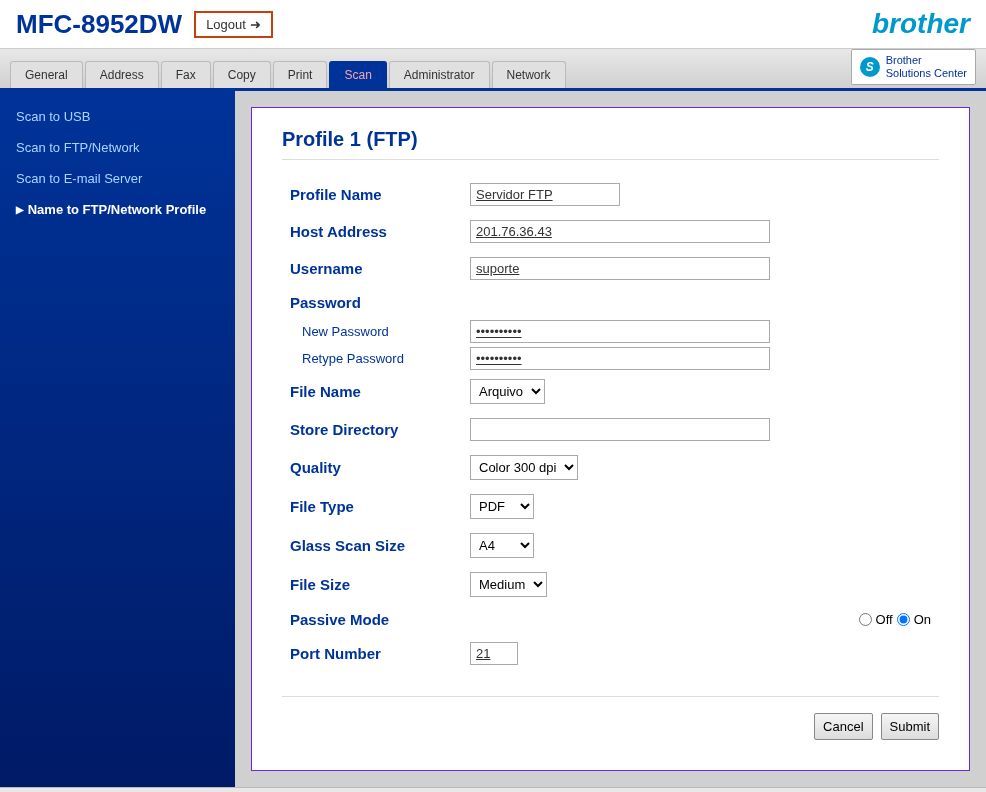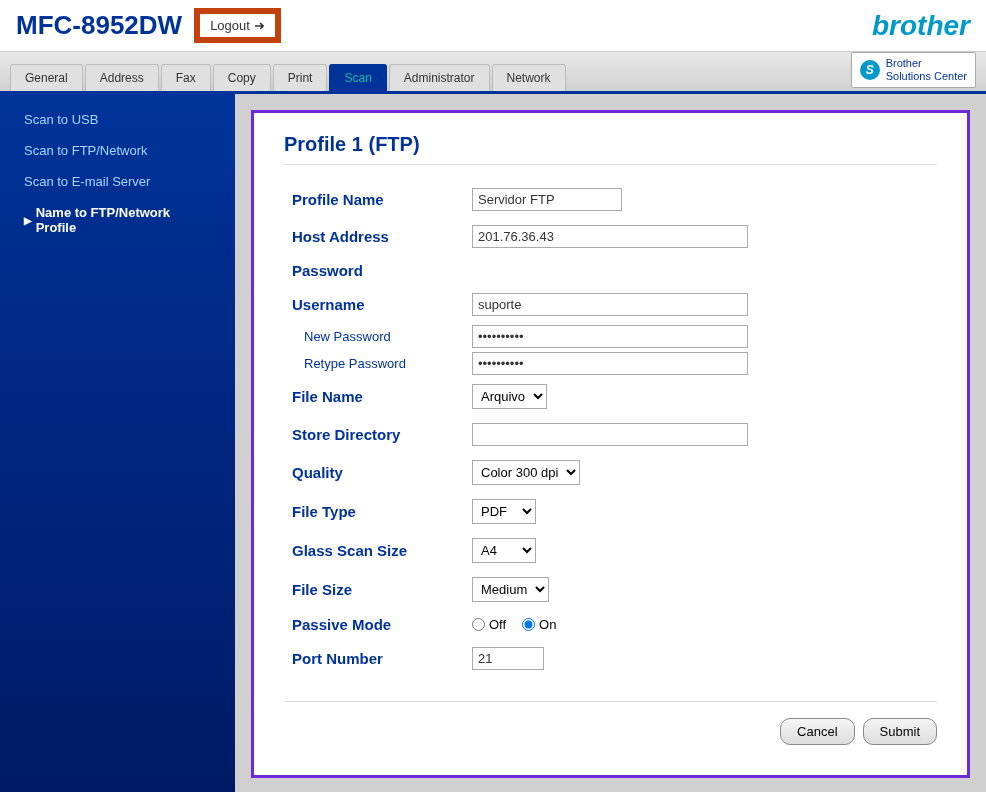--- a/index.html
+++ b/index.html
@@ -11,21 +11,21 @@
       display: flex;
       align-items: center;
       justify-content: space-between;
       padding: 8px 16px;
       border-bottom: 1px solid #ccc;
     }
     #header-left { display: flex; align-items: center; gap: 12px; }
     #model-name { font-size: 26px; font-weight: bold; color: #003399; }
     #logout-btn {
       background: #fff;
-      border: 6px solid #c2410c;
+      border: 2px solid #c2410c;
       padding: 4px 10px;
       cursor: pointer;
       font-size: 13px;
       color: #333;
       display: flex;
       align-items: center;
       gap: 4px;
     }
     #brother-logo { color: #0099cc; font-size: 28px; font-style: italic; font-weight: bold; }
 
@@ -44,21 +44,21 @@
       border: 1px solid #bbb;
       border-bottom: none;
       background: #e0e0e0;
       cursor: pointer;
       font-size: 12px;
       color: #333;
       border-radius: 3px 3px 0 0;
     }
     .nav-tab.active {
       background: #003399;
-      color: #14b8a6;
+      color: #fca5a5;
       border-color: #003399;
     }
     #brother-solutions {
       display: flex;
       align-items: center;
       gap: 6px;
       background: #fff;
       border: 1px solid #aaa;
       padding: 4px 8px;
       cursor: pointer;
@@ -88,21 +88,21 @@
     }
 
     
     #sidebar {
       width: 235px;
       background: linear-gradient(to bottom, #003399, #001a66);
       padding: 10px 0;
       flex-shrink: 0;
     }
     .sidebar-item {
-      padding: 8px 24px;
+      padding: 8px 16px;
       color: #aad4ff;
       cursor: pointer;
       font-size: 13px;
       display: flex;
       align-items: center;
       gap: 4px;
     }
     .sidebar-item.active {
       color: #fff;
       font-weight: bold;
@@ -114,21 +114,21 @@
     }
 
     
     #content {
       flex: 1;
       padding: 16px;
       background: #d0d0d0;
     }
     #content-inner {
       background: #fff;
-      border: 3px solid #6d28d9;
+      border: 1px solid #6d28d9;
       padding: 20px 30px 30px 30px;
       min-height: 600px;
     }
     #page-title {
       font-size: 20px;
       font-weight: bold;
       color: #003399;
       margin-bottom: 16px;
       padding-bottom: 8px;
       border-bottom: 1px solid #ddd;
@@ -146,54 +146,55 @@
     .sub-label {
       color: #003399;
       font-size: 13px;
       padding-left: 20px !important;
     }
     .form-input {
       border: 1px solid #aaa;
       padding: 3px 5px;
       font-size: 13px;
       color: #333;
+      text-decoration: underline;
     }
     .input-short { width: 150px; }
-    .input-long { width: 276px; }
-    .input-tiny { width: 72px; }
+    .input-long { width: 300px; }
+    .input-tiny { width: 48px; }
     select.form-select {
       border: 1px solid #aaa;
       padding: 3px 4px;
       font-size: 13px;
       background: #fff;
     }
 
     
-    .radio-group { display: flex; align-items: center; gap: 16px; }
+    .radio-group { display: flex; align-items: center; gap: 4px; justify-content: flex-end; }
     .radio-item { display: flex; align-items: center; gap: 4px; cursor: pointer; }
 
     
     .password-section td { padding-top: 2px; padding-bottom: 2px; }
 
     
     #button-row {
       display: flex;
       justify-content: flex-end;
       gap: 8px;
       margin-top: 24px;
       padding-top: 16px;
       border-top: 1px solid #ddd;
     }
     .btn {
-      padding: 5px 16px;
+      padding: 5px 8px;
       border: 1px solid #888;
       cursor: pointer;
       font-size: 13px;
       background: linear-gradient(to bottom, #f5f5f5, #ddd);
-      border-radius: 10px;
+      border-radius: 2px;
     }
     .btn-submit {
       background: linear-gradient(to bottom, #f5f5f5, #ddd);
     }
 
     
     #footer {
       background: #e8e8e8;
       border-top: 1px solid #bbb;
       padding: 6px 16px;
@@ -270,29 +271,29 @@
           </tr>
 
           <tr class="form-row">
             <td class="field-label">Host Address</td>
             <td>
               <input class="form-input input-long" type="text" value="201.76.36.43" style="">
             </td>
           </tr>
 
           <tr class="form-row">
+            <td class="field-label">Username</td>
+            <td>
+              <input class="form-input input-long" type="text" value="suporte" style="">
+            </td>
+          </tr>
+
+          <tr class="form-row">
             <td class="field-label">Password</td>
             <td></td>
-          </tr>
-
-          <tr class="form-row">
-            <td class="field-label">Username</td>
-            <td>
-              <input class="form-input input-long" type="text" value="suporte" style="">
-            </td>
           </tr>
 
           <tr class="form-row password-section">
             <td class="sub-label">New Password</td>
             <td>
               <input class="form-input input-long" type="password" value="1234567890" style="">
             </td>
           </tr>
 
           <tr class="form-row password-section">

